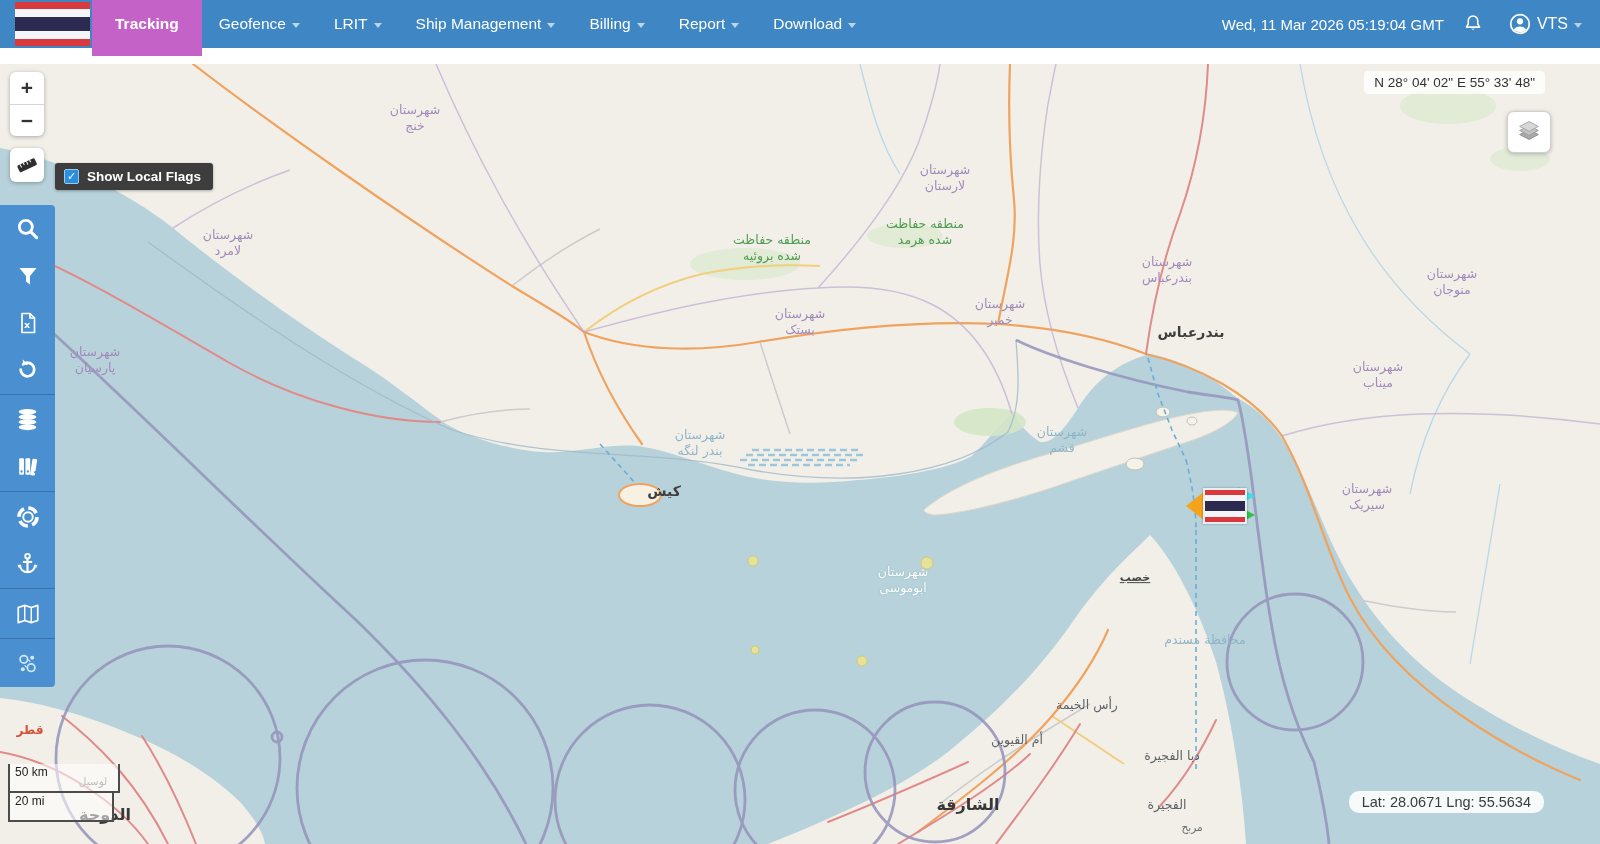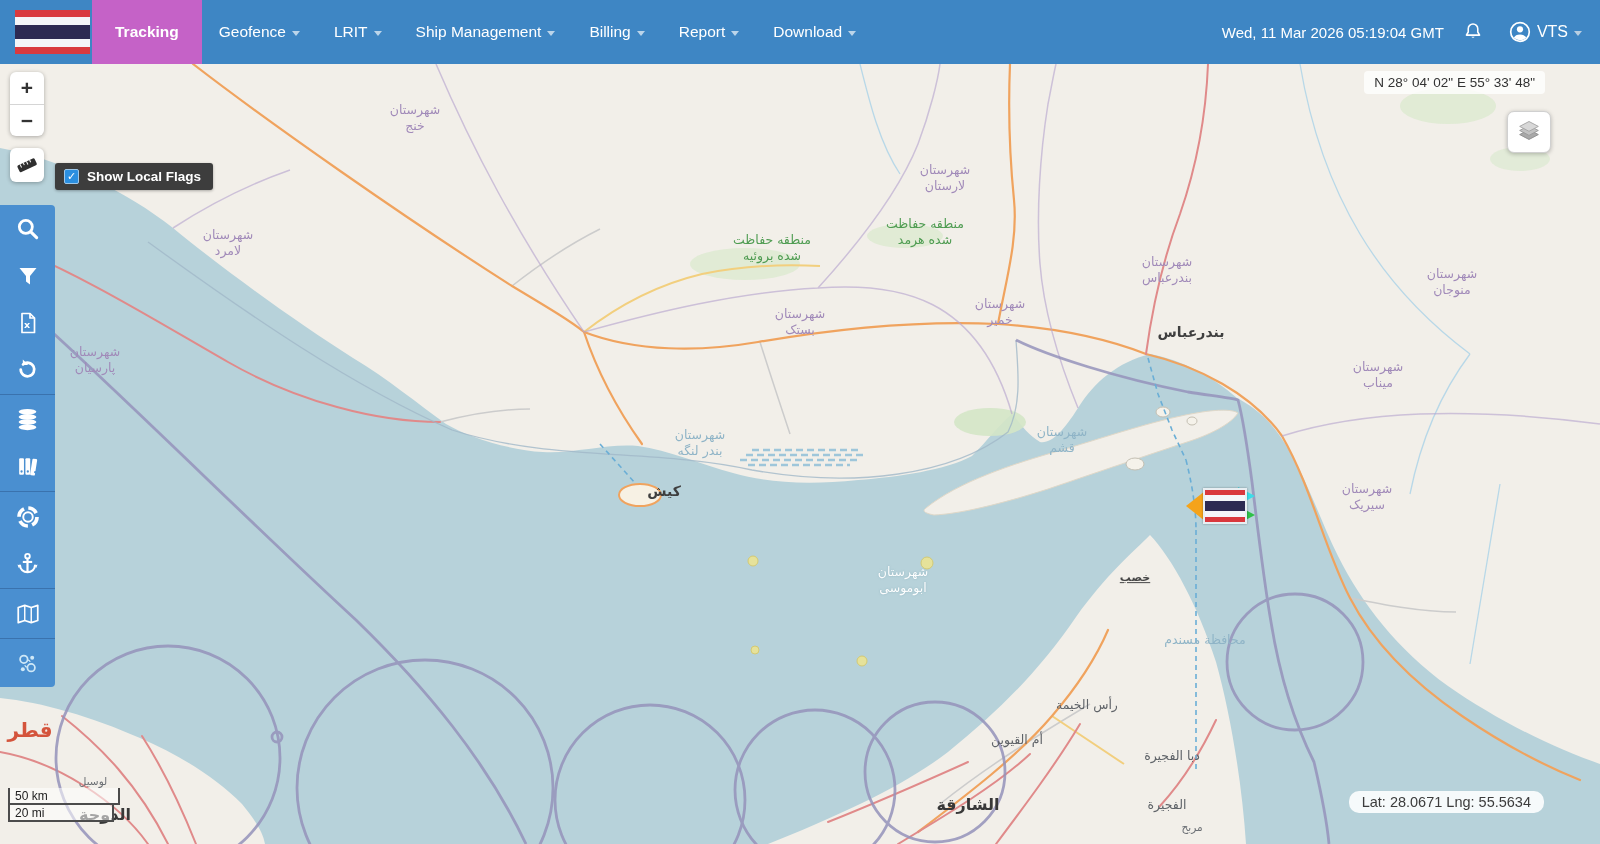--- a/index.html
+++ b/index.html
@@ -1,19 +1,19 @@
 <!DOCTYPE html>
 <html><head>
 <meta charset="utf-8">
 <style>
   * { margin:0; padding:0; box-sizing:border-box; }
   html,body { width:1600px; height:844px; overflow:hidden; font-family:"Liberation Sans","DejaVu Sans",sans-serif; }
 
   
-  .navbar { position:absolute; top:0; left:0; width:1600px; height:64px; background:#3e86c4; display:flex; align-items:center; z-index:50; }
+  .navbar { position:absolute; top:0; left:0; width:1600px; height:48px; background:#3e86c4; display:flex; align-items:center; z-index:50; }
   .brand-flag { width:75px; height:44px; margin-left:15px; flex:0 0 auto;
     background:linear-gradient(to bottom,#d93a3f 0 16.7%,#f4f5f8 16.7% 33.3%,#2d2a52 33.3% 66.7%,#f4f5f8 66.7% 83.3%,#d93a3f 83.3% 100%); }
   .nav-items { display:flex; height:64px; margin-left:2px; }
   .nav-item { height:64px; display:flex; align-items:center; padding:0 17px; color:#fff; font-size:15.5px; cursor:pointer; white-space:nowrap; }
   .nav-item[data-active="true"] { background:#c562c7; font-weight:bold; padding:0 23px; }
   .caret { width:0; height:0; border-left:4.5px solid transparent; border-right:4.5px solid transparent; border-top:5px solid rgba(255,255,255,.65); margin-left:6px; margin-top:2px; }
   .nav-right { margin-left:auto; display:flex; align-items:center; color:#fff; padding-right:18px; }
   .nav-datetime { font-size:15px; margin-right:18px; }
   .bell-btn { margin-right:24px; cursor:pointer; display:flex; }
   .user-menu { display:flex; align-items:center; cursor:pointer; font-size:16px; }
@@ -26,40 +26,40 @@
   .map-label { position:absolute; transform:translate(-50%,-50%); white-space:pre-line; text-align:center; direction:rtl; font-family:"DejaVu Sans",sans-serif; line-height:1.25; pointer-events:none; }
   .lbl-county { color:#a18ab9; font-size:12.5px; }
   .lbl-protected { color:#4f9c52; font-size:12.5px; }
   .lbl-city { color:#3f3f3f; font-size:14px; font-weight:bold; }
   .lbl-city-lg { color:#383838; font-size:16px; font-weight:bold; }
   .lbl-city-small { color:#474747; font-size:11px; font-weight:bold; }
   .lbl-coastal { color:#8fb4c7; font-size:12.5px; }
   .lbl-sea { color:#fdfefe; font-size:12.5px; text-shadow:0 0 2px rgba(120,160,175,.6); }
   .lbl-town { color:#5f6368; font-size:12.5px; }
   .lbl-town-sm { color:#6b6f74; font-size:10.5px; }
-  .lbl-country { color:#d4543c; font-size:20px; font-weight:bold; }
+  .lbl-country { color:#d4543c; font-size:12px; font-weight:bold; }
 
   
   .zoom-ctl { position:absolute; left:10px; top:8px; width:34px; background:#fff; border-radius:6px; box-shadow:0 1px 4px rgba(0,0,0,.3); z-index:20; }
   .zoom-btn { width:34px; height:32px; display:flex; align-items:center; justify-content:center; font-size:21px; font-weight:bold; color:#333; cursor:pointer; }
   .zoom-btn + .zoom-btn { border-top:1px solid #d5d5d5; }
   .measure-btn { position:absolute; left:10px; top:84px; width:34px; height:34px; background:#fff; border-radius:6px; box-shadow:0 1px 4px rgba(0,0,0,.3); display:flex; align-items:center; justify-content:center; cursor:pointer; z-index:20; }
   .flags-tooltip { position:absolute; left:55px; top:99px; background:#3d3d3d; border-radius:3px; padding:6px 12px 6px 9px; display:flex; align-items:center; color:#fff; font-size:13.5px; font-weight:bold; z-index:21; box-shadow:0 1px 3px rgba(0,0,0,.3); }
   .flags-checkbox { width:15px; height:15px; background:#2b8fe0; border:1px solid #9fc7e8; border-radius:2px; margin-right:8px; color:#fff; font-size:11px; line-height:13px; text-align:center; cursor:pointer; }
 
   .toolbar { position:absolute; left:0; top:141px; width:55px; background:#4a8fd0; border-radius:0 4px 4px 0; display:flex; flex-direction:column; z-index:19; }
   .tool-btn { width:55px; height:47px; display:flex; align-items:center; justify-content:center; cursor:pointer; }
   .tool-sep { height:1px; background:rgba(40,80,130,.45); margin:1px 0; }
 
   .coord-box { position:absolute; right:55px; top:7px; background:rgba(255,255,255,.78); border-radius:4px; padding:4px 10px; font-size:13.5px; color:#333; z-index:18; }
   .layers-btn { position:absolute; right:49px; top:47px; width:44px; height:42px; background:#fff; border:1px solid #d0d0d0; border-radius:7px; display:flex; align-items:center; justify-content:center; cursor:pointer; box-shadow:0 1px 4px rgba(0,0,0,.25); z-index:18; }
   .latlng-box { position:absolute; right:56px; bottom:31px; background:rgba(255,255,255,.88); border-radius:10px; padding:3px 13px; font-size:14.5px; color:#3c3c3c; z-index:18; }
 
   .scale-ctl { position:absolute; left:8px; bottom:22px; z-index:18; font-size:12px; color:#222; }
-  .scale-line { background:rgba(255,255,255,.55); border:2px solid #4c4c4c; border-top:none; padding:1px 5px 0; white-space:nowrap; overflow:hidden; }
+  .scale-line { background:rgba(255,255,255,.55); border:2px solid #4c4c4c; border-top:none; padding:1px 5px 12px; white-space:nowrap; overflow:hidden; }
   .scale-km { width:112px; }
   .scale-mi { width:106px; }
 
   
   .ship-marker { position:absolute; left:1186px; top:422px; width:74px; height:40px; z-index:15; cursor:pointer; }
   .ship-arrow-left { position:absolute; left:0; top:5px; width:0; height:0; border-top:15px solid transparent; border-bottom:15px solid transparent; border-right:19px solid #f5a31a; }
   .ship-arrow-cyan { position:absolute; left:52px; top:1px; width:0; height:0; border-top:9px solid transparent; border-bottom:9px solid transparent; border-left:17px solid #3bdde8; }
   .ship-arrow-green { position:absolute; left:52px; top:20px; width:0; height:0; border-top:9px solid transparent; border-bottom:9px solid transparent; border-left:17px solid #2fc148; }
   .ship-flag { position:absolute; left:17px; top:2px; width:44px; height:36px; border:2px solid #e8eef2; box-shadow:0 0 2px rgba(0,0,0,.35);
     background:linear-gradient(to bottom,#d9383d 0 16.7%,#f4f5f8 16.7% 33.3%,#2d2a52 33.3% 66.7%,#f4f5f8 66.7% 83.3%,#d9383d 83.3% 100%); }

